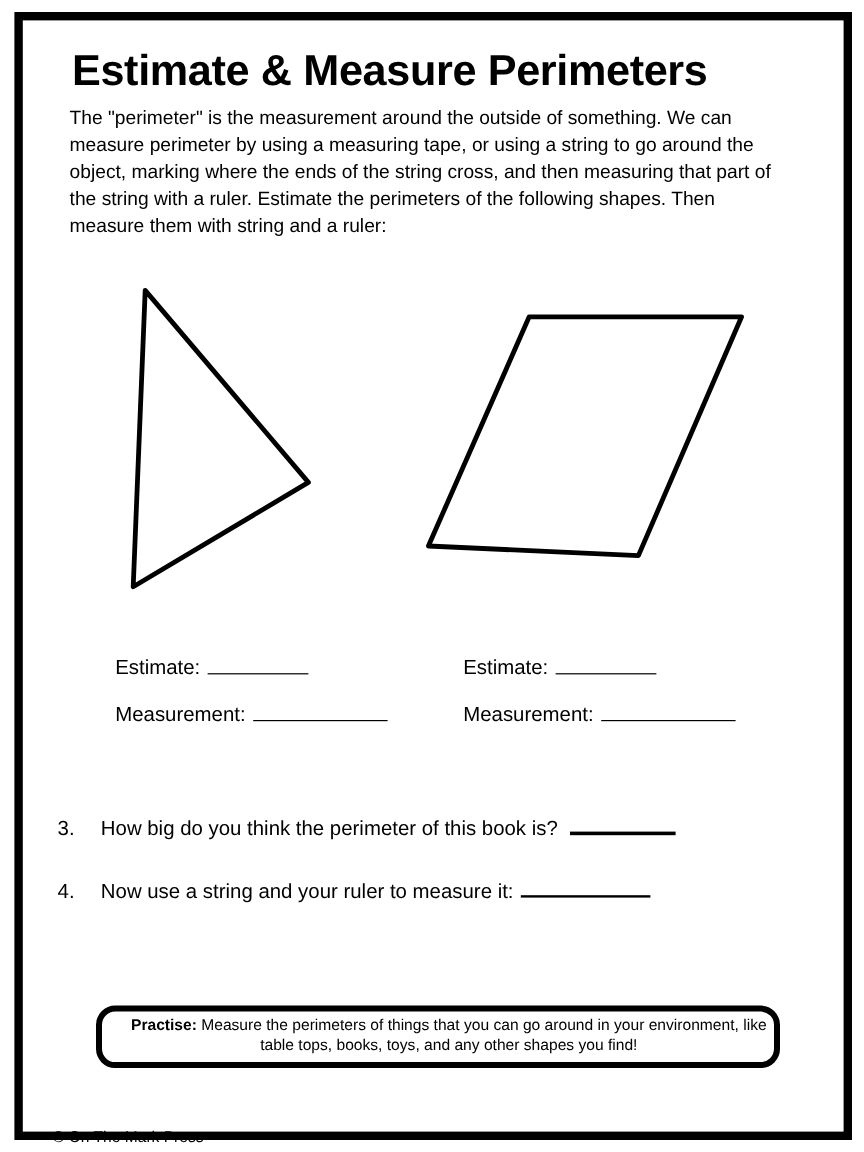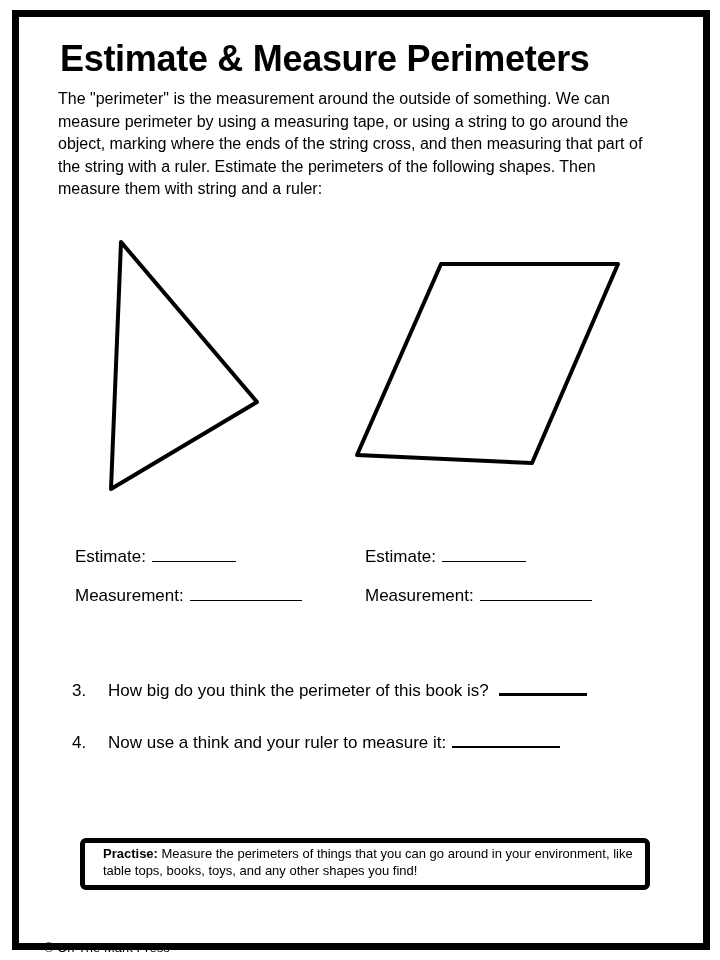--- a/index.html
+++ b/index.html
@@ -1,25 +1,25 @@
 <!DOCTYPE html>
 <html><head>
 <meta charset="utf-8">
 <style>
   html, body { margin: 0; padding: 0; background: #ffffff; }
   body { width: 720px; height: 960px; position: relative; overflow: hidden; font-family: "Liberation Sans", sans-serif; color: #000; }
   .frame { position: absolute; left: 12px; top: 10px; width: 684px; height: 926px; border: 7px solid #000; background: #fff; }
   .title { position: absolute; left: 60px; top: 38px; font-size: 36px; font-weight: bold; letter-spacing: -0.3px; }
   .intro { position: absolute; left: 58px; top: 88px; width: 600px; font-size: 16px; line-height: 22.5px; }
   svg.shapes { position: absolute; left: 0; top: 0; }
-  .label { position: absolute; font-size: 17px; }
+  .label { position: absolute; font-size: 17px; margin-left: 21px; }
   .blank { display: inline-block; border-bottom: 1px solid #000; height: 14px; vertical-align: baseline; margin-left: 6px; }
-  .q { position: absolute; left: 72px; font-size: 17px; }
+  .q { position: absolute; left: 48px; font-size: 17px; }
   .q .num { display: inline-block; width: 36px; }
-  .practice { position: absolute; left: 80px; top: 838px; width: 542px; height: 40px; border: 5px solid #000; border-radius: 6px; padding-left: 18px; font-size: 13px; line-height: 17px; padding-top: 2px; }
+  .practice { position: absolute; left: 80px; top: 838px; width: 542px; height: 40px; border: 5px solid #000; border-radius: 16px; padding-left: 18px; font-size: 13px; line-height: 17px; padding-top: 2px; text-align: center; }
   .practice b { font-weight: bold; }
   .copy { position: absolute; left: 44px; top: 940px; font-size: 13px; }
 </style>
 </head>
 <body>
 
 <div class="frame"></div>
 
 <div class="title">Estimate &amp; Measure Perimeters</div>
 <div class="intro">The "perimeter" is the measurement around the outside of something. We can measure  perimeter by using a measuring tape, or using a string to go around the object, marking  where the ends of the string cross, and then measuring that part of the string with a ruler. Estimate the perimeters of the following shapes. Then measure them with string and a  ruler:</div>
@@ -39,20 +39,20 @@
   <span>Estimate:</span><span class="blank" style="width:84px;"></span>
 </div>
 <div class="label" style="left:365px; top:586px;">
   <span>Measurement:</span><span class="blank" style="width:112px;"></span>
 </div>
 
 <div class="q" style="top:679px;">
   <span class="num">3.</span><span>How big do you think the perimeter of this book is?</span><span class="blank" style="width:88px; border-bottom-width:3px; margin-left:10px;"></span>
 </div>
 <div class="q" style="top:732px;">
-  <span class="num">4.</span><span>Now use a think and your ruler to measure it:</span><span class="blank" style="width:108px; border-bottom-width:2px;"></span>
+  <span class="num">4.</span><span>Now use a string and your ruler to measure it:</span><span class="blank" style="width:108px; border-bottom-width:2px;"></span>
 </div>
 
 <div class="practice">
   <b>Practise:</b><span> Measure the perimeters of things that you can go around in your environment, like table tops, books, toys, and any other shapes you find!</span>
 </div>
 
 <div class="copy">© On The Mark Press</div>
 
 </body></html>

